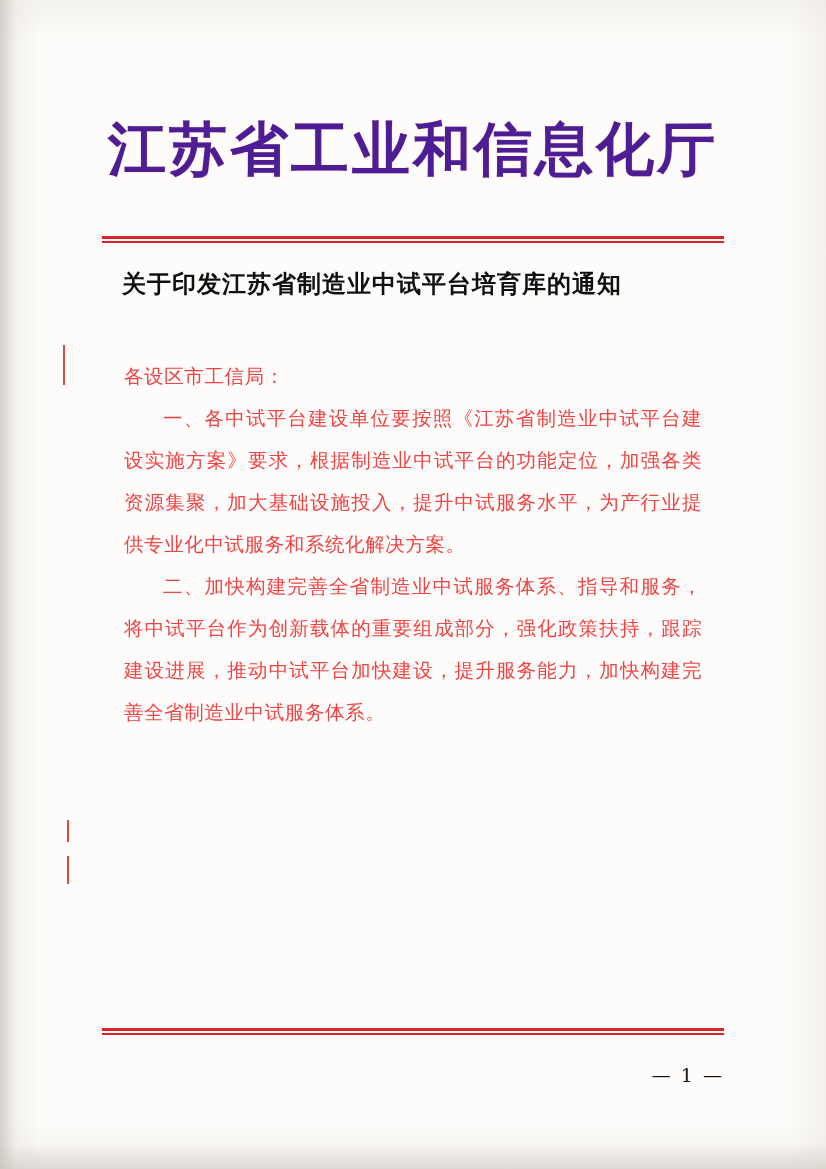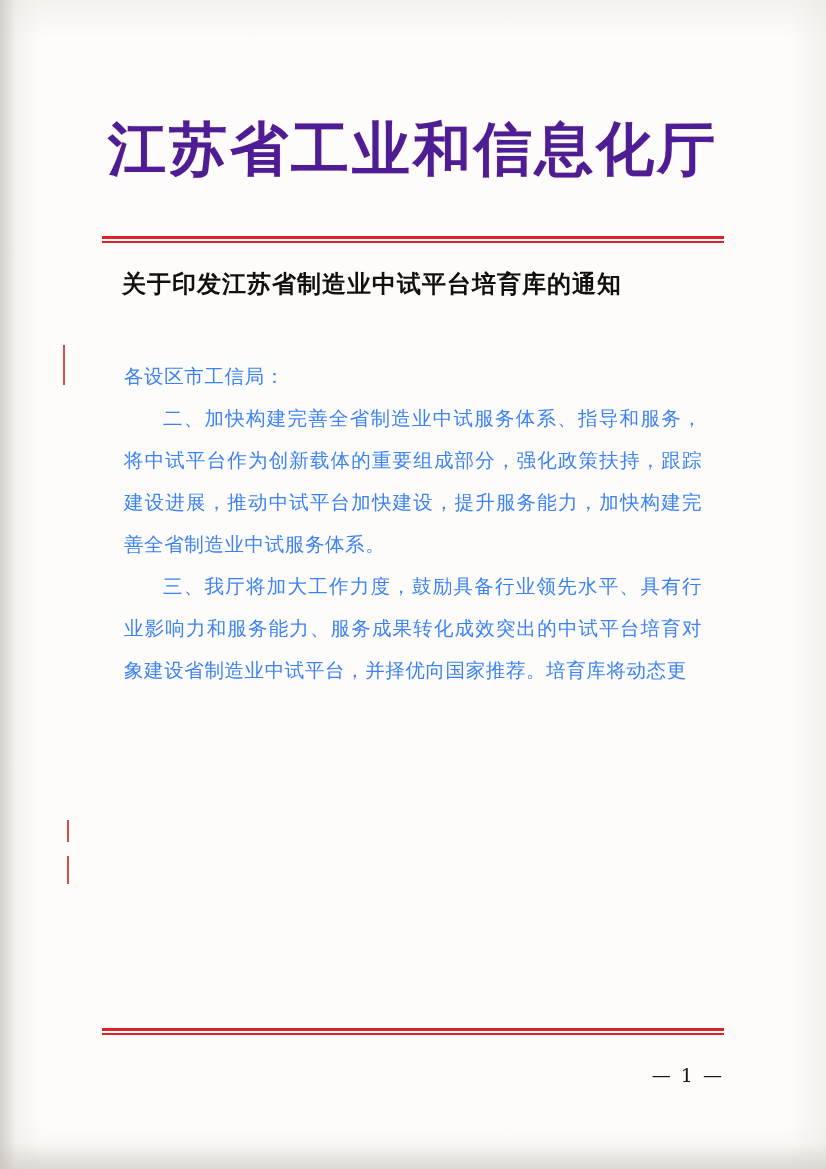--- a/index.html
+++ b/index.html
@@ -94,21 +94,21 @@
   }
   .body-block {
     position: absolute;
     left: 124px;
     top: 356px;
     width: 578px;
   }
   .p {
     font-size: 19.5px;
     line-height: 42px;
-    color: #3b82f6;
+    color: #ef4444;
     letter-spacing: 0.6px;
     text-align: justify;
     margin: 0;
     font-family: "DejaVu Serif", "Liberation Serif", serif;
   }
   .p.indent {
     text-indent: 39px;
   }
   .p.salutation {
     text-indent: 0;
@@ -179,22 +179,22 @@
     </div>
 
     <div class="doc-title">关于印发江苏省制造业中试平台培育库的通知</div>
 
     <div class="margin-mark mm1"></div>
     <div class="margin-mark mm2"></div>
     <div class="margin-mark mm3"></div>
 
     <div class="body-block">
       <p class="p salutation">各设区市工信局：</p>
+      <p class="p indent">一、各中试平台建设单位要按照《江苏省制造业中试平台建设实施方案》要求，根据制造业中试平台的功能定位，加强各类资源集聚，加大基础设施投入，提升中试服务水平，为产行业提供专业化中试服务和系统化解决方案。</p>
       <p class="p indent">二、加快构建完善全省制造业中试服务体系、指导和服务，将中试平台作为创新载体的重要组成部分，强化政策扶持，跟踪建设进展，推动中试平台加快建设，提升服务能力，加快构建完善全省制造业中试服务体系。</p>
-      <p class="p indent">三、我厅将加大工作力度，鼓励具备行业领先水平、具有行业影响力和服务能力、服务成果转化成效突出的中试平台培育对象建设省制造业中试平台，并择优向国家推荐。培育库将动态更</p>
     </div>
 
     <div class="footer-rule">
       <div class="r1"></div>
       <div class="r2"></div>
     </div>
 
     <div class="page-number">— 1 —</div>
 
   </div>

